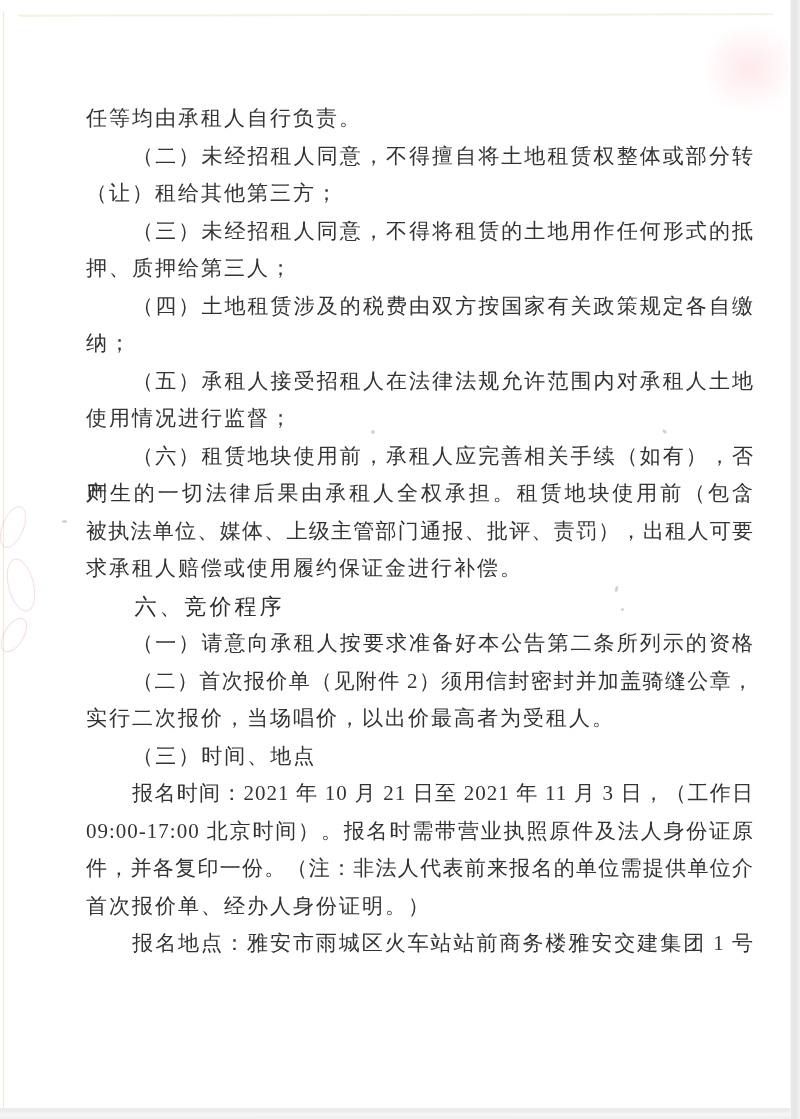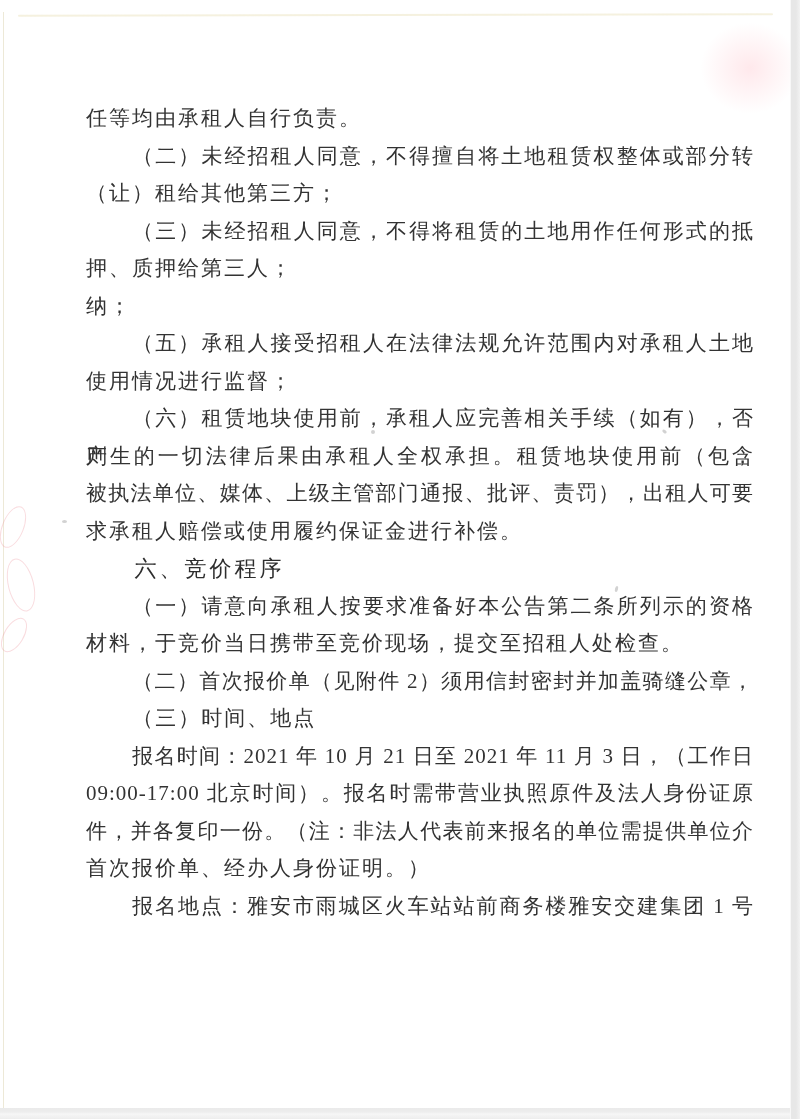--- a/index.html
+++ b/index.html
@@ -126,31 +126,32 @@
     <div class="artifact speck sp3"></div>
     <div class="artifact speck sp4"></div>
     <div class="artifact speck sp5"></div>
 
     <div class="text-block">
         <div class="line">任等均由承租人自行负责。</div>
         <div class="line indent fill">（二）未经招租人同意，不得擅自将土地租赁权整体或部分转</div>
         <div class="line">（让）租给其他第三方；</div>
         <div class="line indent fill">（三）未经招租人同意，不得将租赁的土地用作任何形式的抵</div>
         <div class="line">押、质押给第三人；</div>
+        <div class="line indent fill">（四）土地租赁涉及的税费由双方按国家有关政策规定各自缴</div>
         <div class="line">纳；</div>
         <div class="line indent fill">（五）承租人接受招租人在法律法规允许范围内对承租人土地</div>
         <div class="line">使用情况进行监督；</div>
         <div class="line indent fill">（六）租赁地块使用前，承租人应完善相关手续（如有），否则，</div>
         <div class="line fill">产生的一切法律后果由承租人全权承担。租赁地块使用前（包含</div>
         <div class="line fill">被执法单位、媒体、上级主管部门通报、批评、责罚），出租人可要</div>
         <div class="line">求承租人赔偿或使用履约保证金进行补偿。</div>
         <div class="line indent heading">六、竞价程序</div>
         <div class="line indent fill">（一）请意向承租人按要求准备好本公告第二条所列示的资格</div>
-        <div class="line">材料，于竞价当日携带至竞价现场，提交至招租人处检查。</div>
         <div class="line indent fill">（二）首次报价单（见附件 2）须用信封密封并加盖骑缝公章，</div>
+        <div class="line">实行二次报价，当场唱价，以出价最高者为受租人。</div>
         <div class="line indent">（三）时间、地点</div>
         <div class="line indent fill">报名时间：2021 年 10 月 21 日至 2021 年 11 月 3 日，（工作日</div>
         <div class="line fill">09:00-17:00 北京时间）。报名时需带营业执照原件及法人身份证原</div>
         <div class="line fill">件，并各复印一份。（注：非法人代表前来报名的单位需提供单位介</div>
         <div class="line">首次报价单、经办人身份证明。）</div>
         <div class="line indent fill">报名地点：雅安市雨城区火车站站前商务楼雅安交建集团 1 号</div>
       </div>
 
   </div>
 

